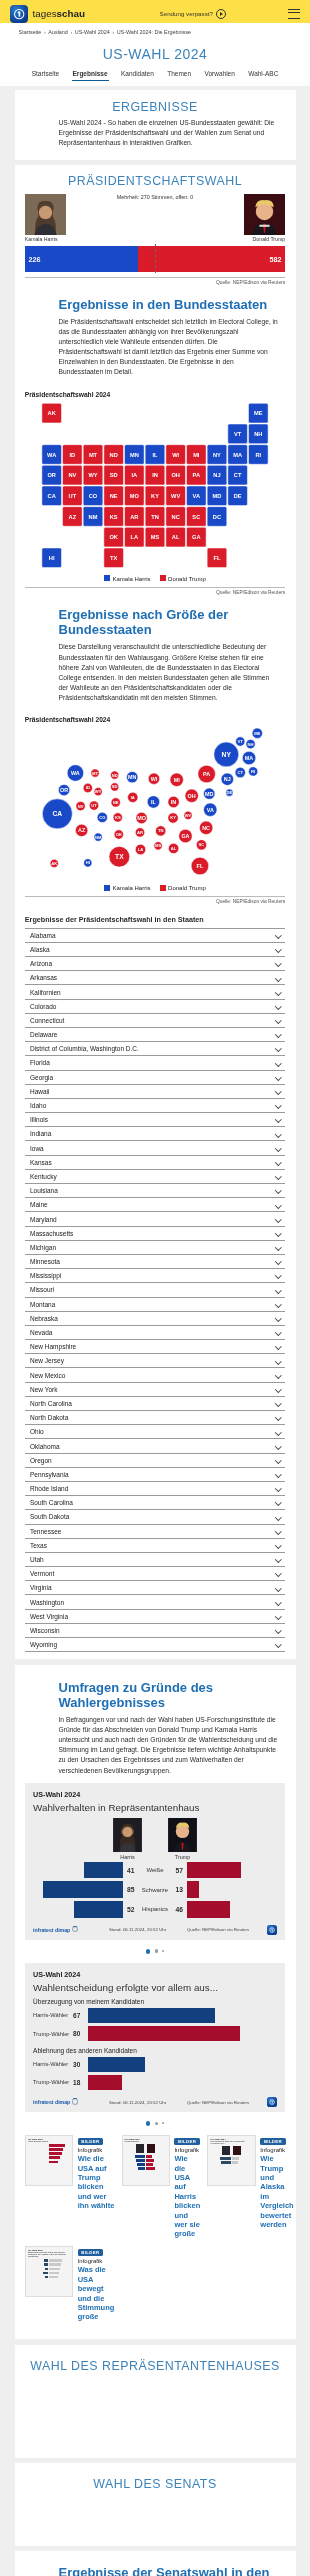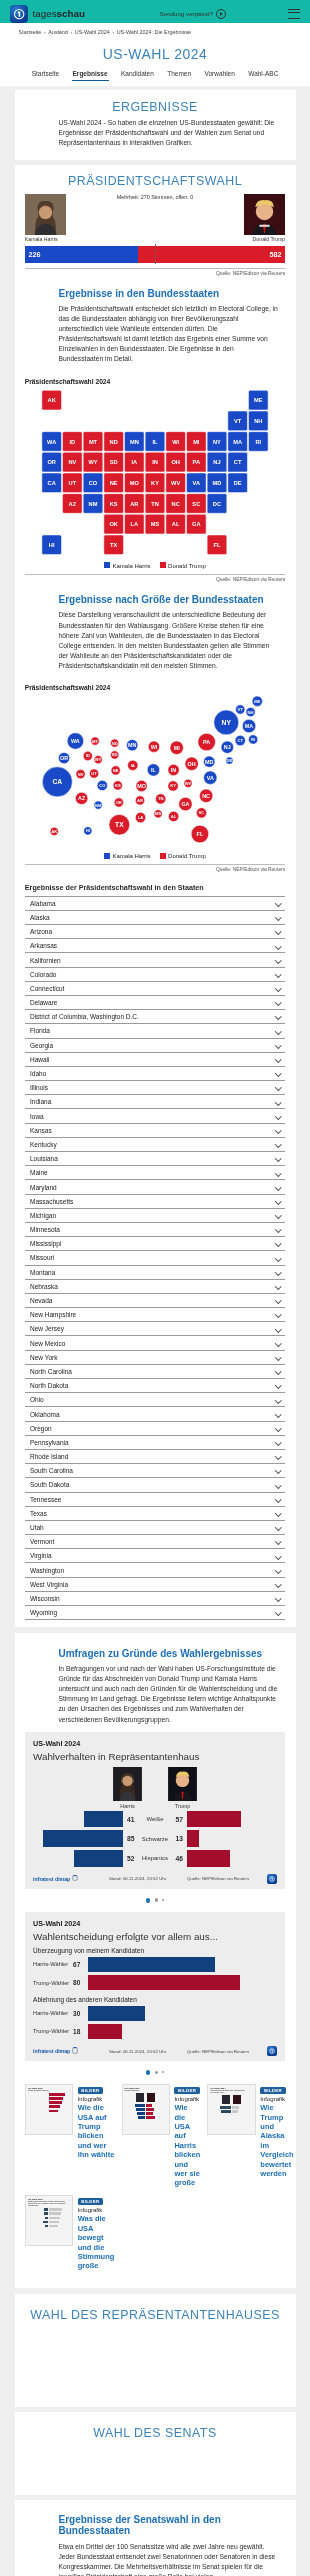--- a/index.html
+++ b/index.html
@@ -1,55 +1,55 @@
 <!DOCTYPE html>
 <html lang="de" style="font-size:8.3px"><head>
 <meta charset="utf-8">
 <style>
   html,body{margin:0;padding:0;background:#efefef;font-family:"Liberation Sans",sans-serif;color:#2b2b2b;}
   body{width:310px;}
   .col{margin:0 14.5px;}
   .card{background:#fff;margin-bottom:5.2px;}
   
-  .hdr{background:#14b8a6;padding:5.2px 10.3px 0 10.3px;}
+  .hdr{background:#fde047;padding:5.2px 10.3px 0 10.3px;}
   .hdr-row{display:flex;align-items:center;}
   .logo-box{width:17.6px;height:17.6px;border-radius:4.1px;background:radial-gradient(circle at 35% 30%,#2d7fd4,#0b3d91 70%);display:flex;align-items:center;justify-content:center;}
   .logo-box svg{display:block;}
   .logo-text{font-size:9.8px;margin-left:4.7px;color:#222;}
   .logo-text b{font-weight:700;}
   .watch{margin-left:auto;margin-right:62px;display:flex;align-items:center;font-size:6.2px;color:#333;}
   .play-ic{width:8.3px;height:8.3px;border:0.8px solid #333;border-radius:50%;margin-left:3.1px;position:relative;}
   .play-ic:before{content:"";position:absolute;left:2.6px;top:2.1px;border-left:3.1px solid #333;border-top:2.1px solid transparent;border-bottom:2.1px solid transparent;}
   .burger{width:11.4px;height:7.2px;border-top:1px solid #333;border-bottom:1px solid #333;position:relative;}
   .burger:before{content:"";position:absolute;left:0;right:0;top:2.1px;border-top:1px solid #333;}
   .crumbs{font-size:5.4px;color:#444;padding:6.2px 0 5.2px 18.6px;background:#fff;}
   .crumbs span.sep{margin:0 2.6px;color:#777;}
   .crumbs a{color:#444;text-decoration:none;}
   .hero-title{font-size:14px;font-weight:300;letter-spacing:0.5px;color:#3c83ba;text-align:center;padding:6.2px 0 5.2px;background:#fff;}
   .tabs{display:flex;justify-content:center;gap:11.4px;background:#fff;padding-bottom:0;font-size:6.5px;color:#333;}
   .tab{padding:2.1px 1px 3.1px;cursor:pointer;}
   .tab.active{font-weight:700;border-bottom:1.6px solid #0b5c94;}
   
   .sec-title{font-size:12.4px;font-weight:300;letter-spacing:0.5px;color:#3c83ba;text-align:center;padding:14.5px 5.2px 4.1px;}
-  .sub-head{color:#1f6fb5;font-size:10px;font-weight:700;margin:0 10.3px 5.2px 44px;}
+  .sub-head{color:#1f6fb5;font-size:13px;font-weight:700;margin:0 10.3px 5.2px 44px;}
   .body-text{font-size:6.7px;line-height:1.5;color:#2b2b2b;margin:0 15.5px 3.1px 44px;}
   .chart-kicker{font-weight:700;font-size:6.7px;color:#222;margin:13.4px 10.3px 3.1px 10.3px;}
   .divider{border-top:0.5px solid #bbb;margin:5.2px 10.3px 2.1px;}
   .source{font-size:4.9px;color:#555;text-align:right;margin:0 10.3px 7.2px;}
   .legend{display:flex;justify-content:center;gap:9.3px;font-size:6px;color:#222;margin:3.1px 0 4.1px;}
   .legend .sw{display:inline-block;width:5.7px;height:5.7px;margin-right:2.6px;position:relative;top:0.5px;}
   
   .h2h{display:flex;align-items:flex-end;padding:4.1px 10.3px 0;}
   .cand{width:41px;}
   .cand .ph{width:41px;height:41px;display:block;}
   .cand .nm{font-size:5.2px;color:#333;margin-top:1.6px;}
   .cand.right{margin-left:auto;text-align:right;}
   .maj{flex:1;text-align:center;font-size:5.4px;color:#333;align-self:flex-start;}
   .evbar-wrap{position:relative;margin:4.1px 10.3px 0;}
-  .evbar{display:flex;height:17px;}
+  .evbar{display:flex;height:26px;}
   .evbar .dem{background:#1a49c8;color:#fff;display:flex;align-items:center;padding-left:3.6px;font-size:7.2px;font-weight:700;}
   .evbar .rep{background:#da1b2a;color:#fff;display:flex;align-items:center;justify-content:flex-end;padding-right:3.6px;font-size:7.2px;font-weight:700;flex:1;}
   .maj-mark{position:absolute;top:-2.6px;bottom:-1px;border-left:1px dashed #666;}
   
   .acc-head{font-weight:700;font-size:7.2px;margin:10.3px 10.3px 4.1px;}
   .acc{margin:0 10.3px;border-bottom:0.5px solid #9a9a9a;}
   .acc-row{display:flex;align-items:center;justify-content:space-between;border-top:0.5px solid #9a9a9a;padding:3.1px 2.1px 3.1px 5.2px;font-size:6.5px;color:#222;min-height:6.7px;cursor:pointer;}
   .chev{width:3.6px;height:3.6px;border-right:0.8px solid #444;border-bottom:0.8px solid #444;transform:rotate(45deg);margin-right:2.1px;flex:none;}
   
   .gcard{background:#ededed;margin:7.2px 10.3px 0;padding:7.2px 8.3px 5.2px;}

